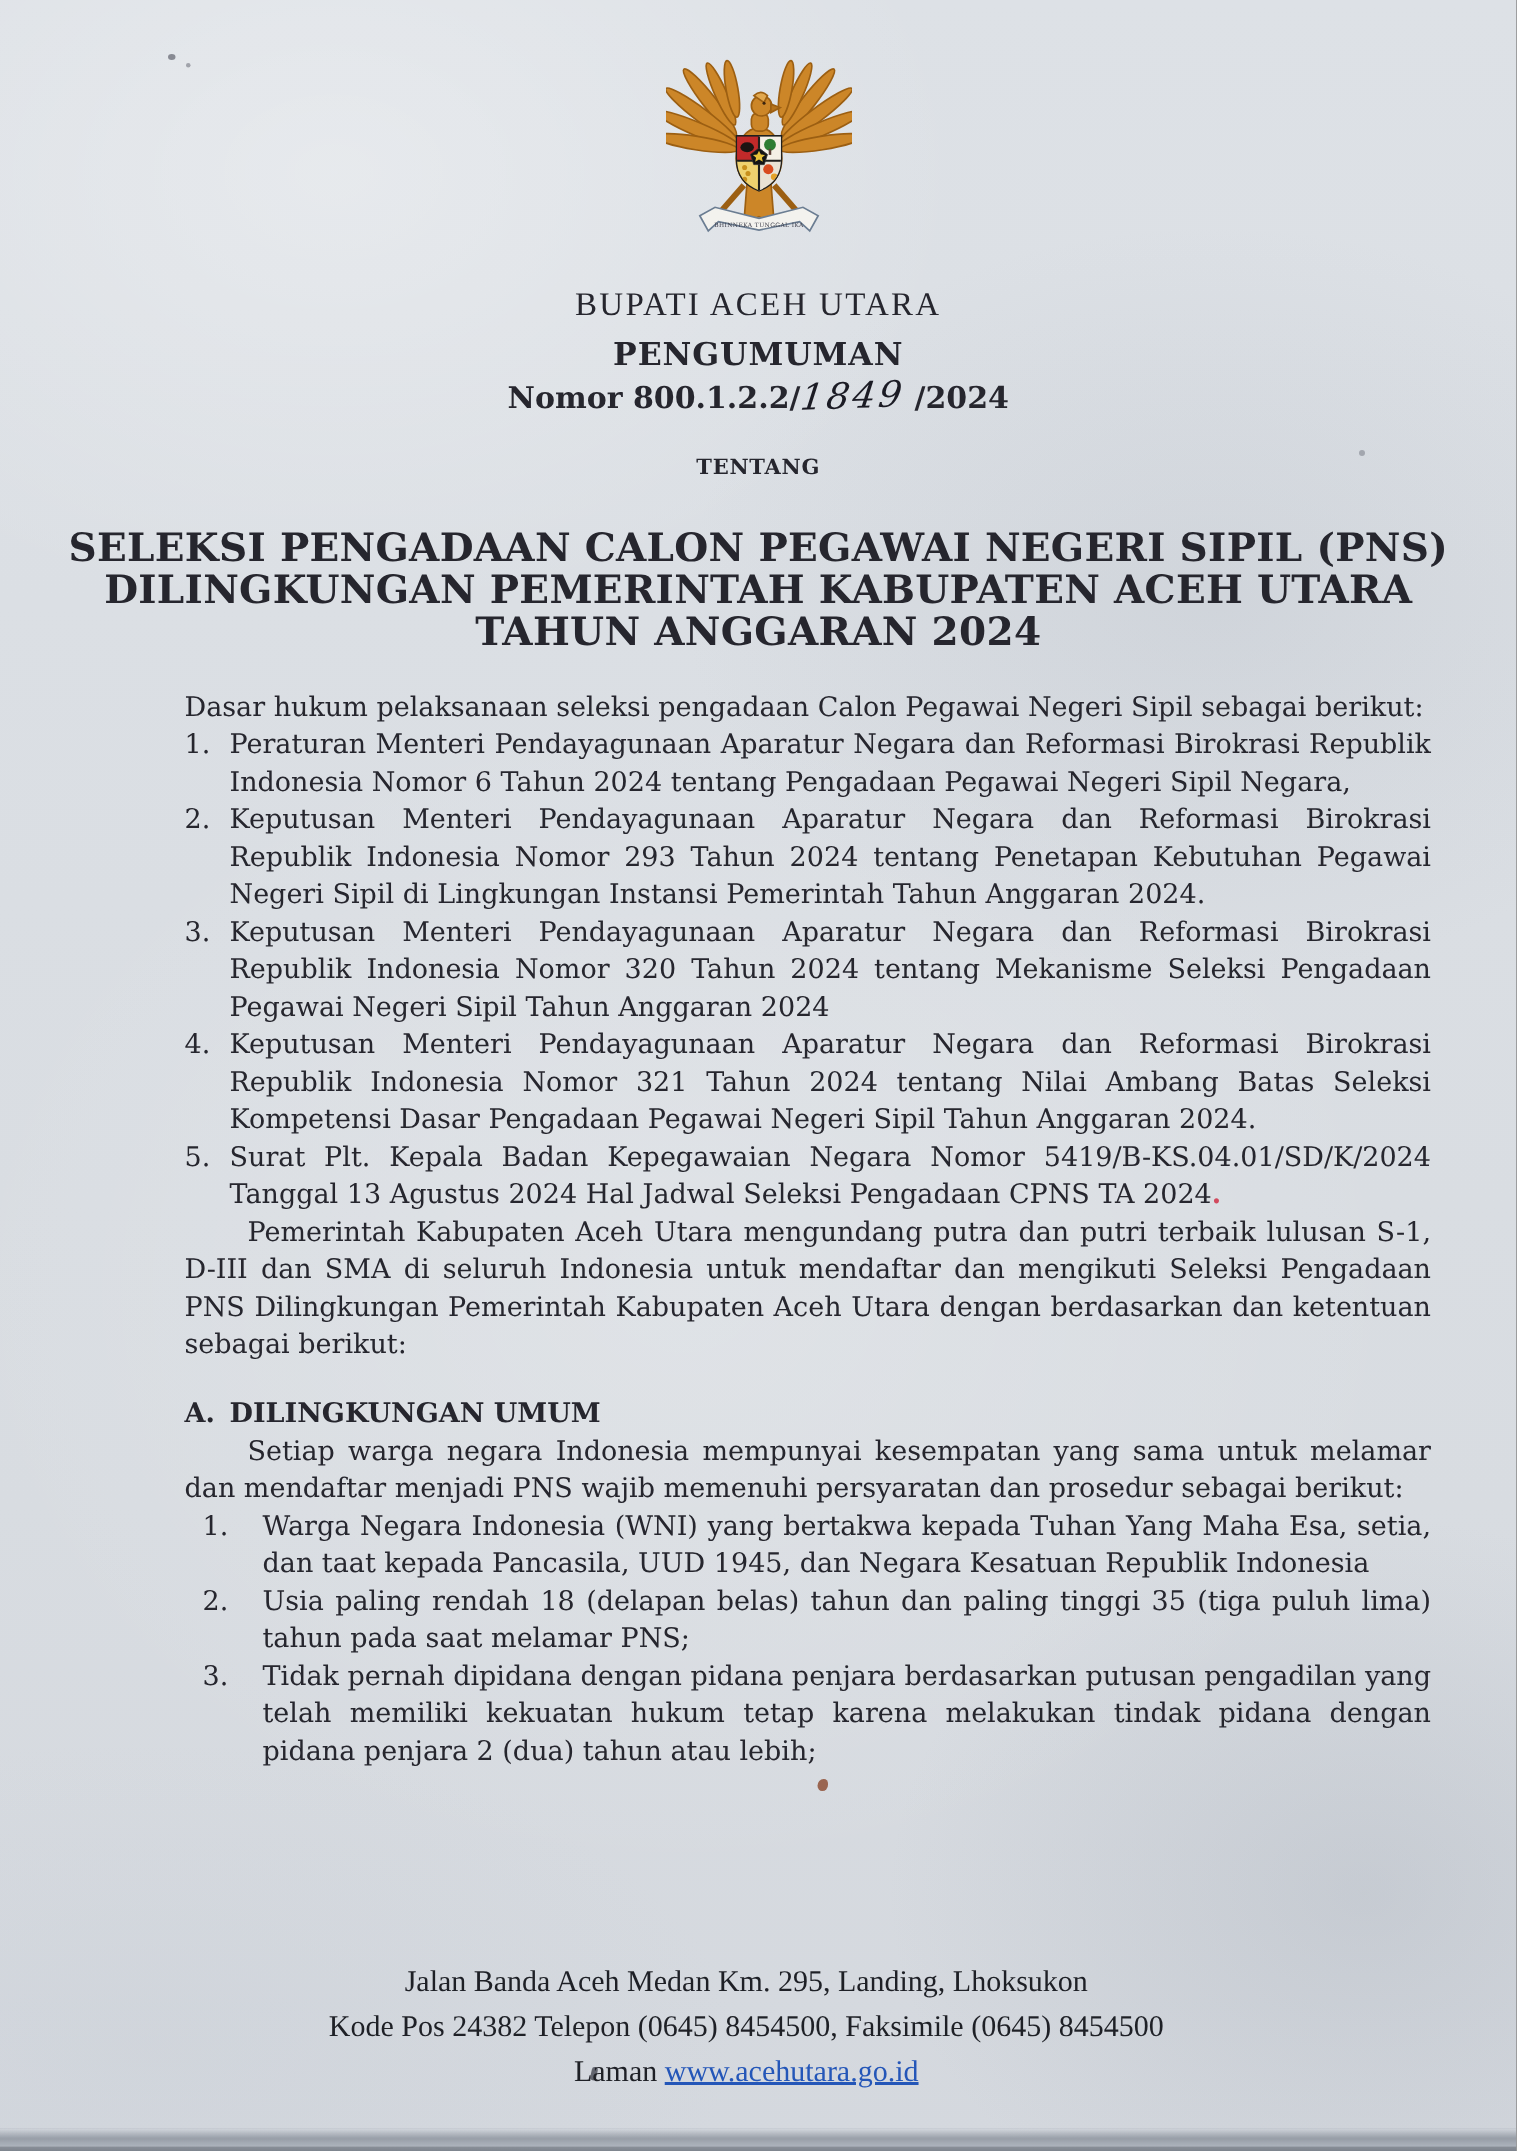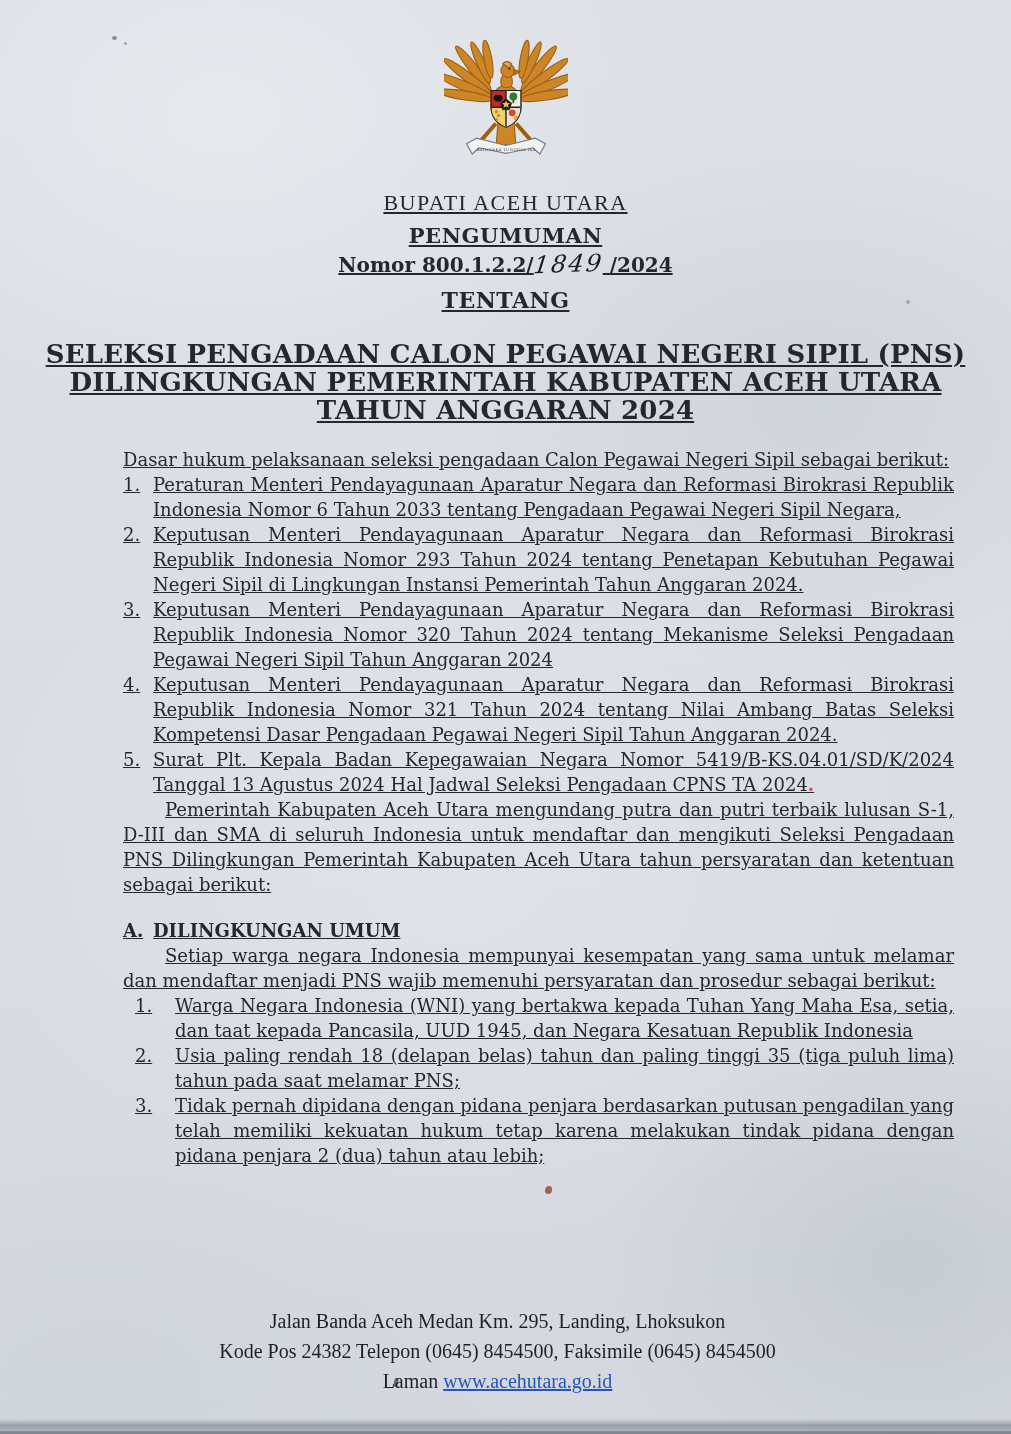--- a/index.html
+++ b/index.html
@@ -10,21 +10,20 @@
     overflow:hidden;
     color:#26262e;
     background:
       radial-gradient(ellipse 60% 30% at 22% 8%, rgba(255,255,255,.30), rgba(255,255,255,0) 70%),
       radial-gradient(ellipse 50% 25% at 80% 28%, rgba(168,175,186,.22), rgba(168,175,186,0) 70%),
       radial-gradient(ellipse 70% 40% at 45% 60%, rgba(255,255,255,.18), rgba(255,255,255,0) 70%),
       radial-gradient(ellipse 45% 25% at 90% 88%, rgba(152,160,172,.25), rgba(152,160,172,0) 70%),
       radial-gradient(ellipse 55% 20% at 10% 95%, rgba(200,206,214,.35), rgba(200,206,214,0) 70%),
       linear-gradient(#dde1e6, #d8dce1 70%, #d4d8de);
     font-family:"DejaVu Serif", serif;
-    text-decoration:underline;
   }
   .scan-edge-bottom{
     position:absolute;left:0;right:0;bottom:0;height:12px;
     background:linear-gradient(rgba(120,128,140,0), rgba(104,112,124,.55) 55%, rgba(164,171,181,.8));
     border-bottom:3px solid rgba(78,85,97,.55);
   }
   .speck{position:absolute;border-radius:50%;}
   .speck-a{left:112px;top:36px;width:5px;height:4px;background:rgba(60,62,74,.55);}
   .speck-b{left:124px;top:42px;width:3px;height:3px;background:rgba(60,62,74,.4);}
   .speck-c{left:545px;top:1186px;width:7px;height:8px;background:rgba(134,62,32,.75);border-radius:60% 40% 55% 45%;}
@@ -38,21 +37,21 @@
   .doc-type{margin-top:7px;font-size:21px;font-weight:bold;letter-spacing:.6px;line-height:25px;}
   .doc-number{margin-top:3px;font-size:20px;font-weight:bold;line-height:26px;}
   .handwritten{
     display:inline-block;
     font-family:"DejaVu Serif",serif;
     font-style:italic;font-weight:normal;
     font-size:24px;letter-spacing:2px;
     transform:skewX(-9deg) rotate(-2deg);
     color:#1b1b24;
   }
-  .tentang{margin-top:10px;font-size:22px;font-weight:bold;letter-spacing:.5px;line-height:25px;}
+  .tentang{margin-top:22px;font-size:14px;font-weight:bold;letter-spacing:.5px;line-height:25px;}
   .main-title{margin-top:27px;font-size:26px;font-weight:bold;line-height:28px;letter-spacing:.2px;}
 
   .body-block{
     margin:23px 57px 0 123px;
     font-size:18px;line-height:25px;
     text-align:justify;
   }
   .body-block p{margin:0;}
   p.indented{text-indent:42px;}
   ol.doc-list{list-style:none;margin:0;padding:0;}
@@ -164,41 +163,41 @@
     <div>DILINGKUNGAN PEMERINTAH KABUPATEN ACEH UTARA</div>
     <div>TAHUN ANGGARAN 2024</div>
   </div>
 
   <div class="body-block">
     <p>Dasar hukum pelaksanaan seleksi pengadaan Calon Pegawai Negeri Sipil sebagai berikut:</p>
 
     <ol class="doc-list">
       <li>
         <span class="li-num">1.</span>
-        <span class="li-text">Peraturan Menteri Pendayagunaan Aparatur Negara dan Reformasi Birokrasi Republik Indonesia Nomor 6 Tahun 2033 tentang Pengadaan Pegawai Negeri Sipil Negara,</span>
+        <span class="li-text">Peraturan Menteri Pendayagunaan Aparatur Negara dan Reformasi Birokrasi Republik Indonesia Nomor 6 Tahun 2024 tentang Pengadaan Pegawai Negeri Sipil Negara,</span>
       </li>
       <li>
         <span class="li-num">2.</span>
         <span class="li-text">Keputusan Menteri Pendayagunaan Aparatur Negara dan Reformasi Birokrasi Republik Indonesia Nomor 293 Tahun 2024 tentang Penetapan Kebutuhan Pegawai Negeri Sipil di Lingkungan Instansi Pemerintah Tahun Anggaran 2024.</span>
       </li>
       <li>
         <span class="li-num">3.</span>
         <span class="li-text">Keputusan Menteri Pendayagunaan Aparatur Negara dan Reformasi Birokrasi Republik Indonesia Nomor 320 Tahun 2024 tentang Mekanisme Seleksi Pengadaan Pegawai Negeri Sipil Tahun Anggaran 2024</span>
       </li>
       <li>
         <span class="li-num">4.</span>
         <span class="li-text">Keputusan Menteri Pendayagunaan Aparatur Negara dan Reformasi Birokrasi Republik Indonesia Nomor 321 Tahun 2024 tentang Nilai Ambang Batas Seleksi Kompetensi Dasar Pengadaan Pegawai Negeri Sipil Tahun Anggaran 2024.</span>
       </li>
       <li>
         <span class="li-num">5.</span>
         <span class="li-text"><span>Surat Plt. Kepala Badan Kepegawaian Negara Nomor 5419/B-KS.04.01/SD/K/2024 Tanggal 13 Agustus 2024 Hal Jadwal Seleksi Pengadaan CPNS TA 2024</span><span class="red-mark">.</span></span>
       </li>
     </ol>
 
-    <p class="indented">Pemerintah Kabupaten Aceh Utara mengundang putra dan putri terbaik lulusan S-1, D-III dan SMA di seluruh Indonesia untuk mendaftar dan mengikuti Seleksi Pengadaan PNS Dilingkungan Pemerintah Kabupaten Aceh Utara tahun persyaratan dan ketentuan sebagai berikut:</p>
+    <p class="indented">Pemerintah Kabupaten Aceh Utara mengundang putra dan putri terbaik lulusan S-1, D-III dan SMA di seluruh Indonesia untuk mendaftar dan mengikuti Seleksi Pengadaan PNS Dilingkungan Pemerintah Kabupaten Aceh Utara dengan berdasarkan dan ketentuan sebagai berikut:</p>
 
     <div class="section-heading">
       <span>A.</span>
       <span>DILINGKUNGAN UMUM</span>
     </div>
 
     <p class="indented">Setiap warga negara Indonesia mempunyai kesempatan yang sama untuk melamar dan mendaftar menjadi PNS wajib memenuhi persyaratan dan prosedur sebagai berikut:</p>
 
     <ol class="req-list">
       <li>

